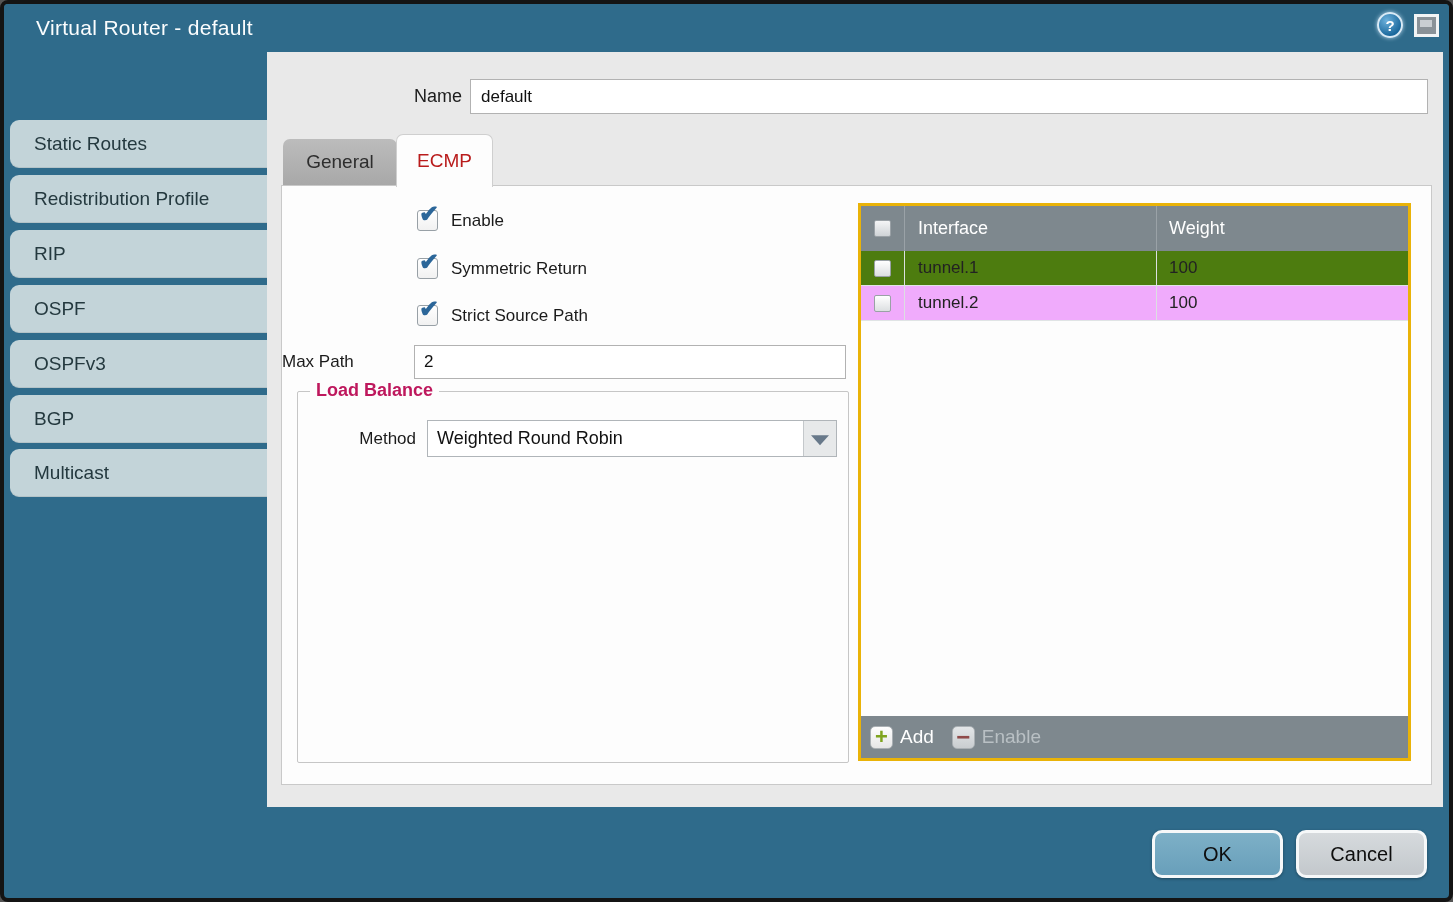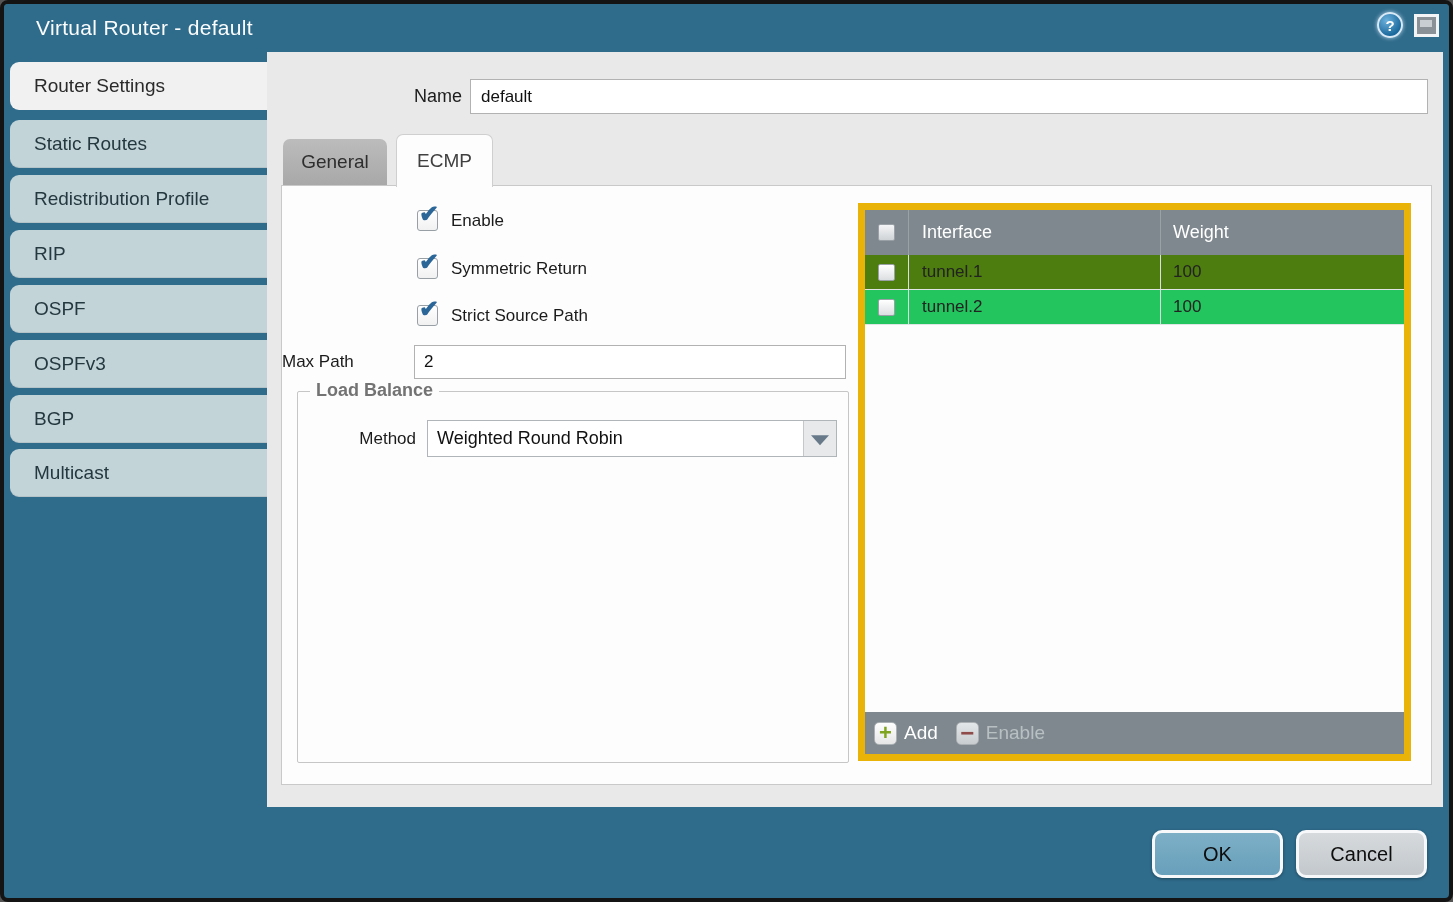--- a/index.html
+++ b/index.html
@@ -51,28 +51,28 @@
     border:1px solid #b2b2b2; background:#fff; font-size:17px; padding:0 10px;
     font-family:"Liberation Sans", sans-serif; color:#111;
   }
 
   
   .doc-tab {
     position:absolute; display:flex; align-items:center; justify-content:center;
     font-size:19px; cursor:pointer;
   }
   .doc-tab.general {
-    left:279px; top:135px; width:104px; height:46px;
+    left:279px; top:135px; width:114px; height:46px;
     background:linear-gradient(#bcbcbc,#a8a8a8);
     border-radius:7px 7px 0 0; color:#2e2e2e; z-index:2;
   }
   .doc-tab.ecmp {
     left:392px; top:130px; width:97px; height:53px;
     background:#fdfdfd; border:1px solid #cfcfcf; border-bottom:none;
-    border-radius:7px 7px 0 0; color:#404040; z-index:4;
+    border-radius:7px 7px 0 0; color:#b91c1c; z-index:4;
   }
 
   
   .panel {
     position:absolute; left:277px; top:181px; width:1151px; height:600px;
     background:#fdfdfd; border:1px solid #c9c9c9; z-index:3;
   }
 
   
   .cb-row { position:absolute; left:135px; display:flex; align-items:center; gap:13px; }
@@ -93,46 +93,46 @@
     font-family:"Liberation Sans", sans-serif; color:#111;
   }
 
   
   .lb-fieldset {
     position:absolute; left:15px; top:205px; width:552px; height:372px;
     border:1px solid #c6c6c6; border-radius:2px;
   }
   .lb-legend {
     position:absolute; left:12px; top:-12px; background:#fdfdfd; padding:0 6px;
-    font-size:18px; font-weight:bold; color:#737373;
+    font-size:18px; font-weight:bold; color:#be185d;
   }
   .method-row { position:absolute; left:0; top:28px; right:11px; display:flex; align-items:center; }
   .method-label { flex:0 0 118px; text-align:right; margin-right:11px; font-size:17px; color:#1b1b1b; }
   .select { position:relative; flex:1; height:37px; background:#fff; border:1px solid #b0b5b9; cursor:pointer; }
   .select-text { line-height:35px; padding:0 40px 0 9px; font-size:18px; color:#111; overflow:hidden; white-space:nowrap; }
   .select-btn { position:absolute; right:0; top:0; width:33px; height:100%; background:#e7e9ea; border-left:1px solid #c4c8cb; }
   .select-btn::after {
     content:""; position:absolute; left:50%; top:50%; transform:translate(-50%,-38%);
     border:9px solid transparent; border-top:10px solid #68798a; border-bottom:0;
   }
 
   
   .ecmp-table {
     position:absolute; left:576px; top:17px; width:553px; height:558px;
-    border:7px solid #eab308; display:flex; flex-direction:column; background:#fdfdfd;
+    border:3px solid #eab308; display:flex; flex-direction:column; background:#fdfdfd;
   }
   .t-header { display:flex; height:45px; background:#7e888e; align-items:stretch; flex:0 0 45px; }
   .t-cell-check { flex:0 0 44px; display:flex; align-items:center; justify-content:center; border-right:1px solid #969ea4; }
   .t-header .t-cell-check { border-right:1px solid #9aa2a7; }
   .t-col-if { flex:0 0 252px; display:flex; align-items:center; padding-left:13px; border-right:1px solid #9aa2a7; }
   .t-col-w  { flex:1; display:flex; align-items:center; padding-left:12px; }
   .t-header .hd-text { font-size:18px; color:#fff; }
   .t-row { display:flex; height:35px; flex:0 0 35px; border-bottom:1px solid #e0e4e5; }
   .t-row.odd  { background:#4d7c0f; }
-  .t-row.even { background:#22c55e; }
+  .t-row.even { background:#f0abfc; }
   .t-row .t-cell-check { border-right:1px solid #dcdfe1; }
   .t-row .t-col-if { border-right:1px solid #dcdfe1; font-size:17px; color:#222; }
   .t-row .t-col-w  { font-size:17px; color:#222; }
   .mini-cb {
     width:17px; height:17px; border:1px solid #9aa1a6; border-radius:2px;
     background:linear-gradient(#ffffff,#dcdfe1); cursor:pointer;
   }
   .t-header .mini-cb { background:linear-gradient(#f4f5f6,#cfd3d6); }
   .t-filler { flex:1; background:#fdfdfd; }
   .t-footer { flex:0 0 42px; background:#7e888e; display:flex; align-items:center; padding-left:9px; gap:7px; }
@@ -166,23 +166,20 @@
   <div class="titlebar">
     <div class="title-text">Virtual Router - default</div>
     <div class="help-icon">
       <span>?</span>
     </div>
     <div class="window-icon"></div>
   </div>
 
   <div class="content-bg"></div>
 
-  <div class="side-tab selected" style="top:58px">
-      <span>Router Settings</span>
-    </div>
   <div class="side-tab" style="top:116px">
       <span>Static Routes</span>
     </div>
   <div class="side-tab" style="top:171px">
       <span>Redistribution Profile</span>
     </div>
   <div class="side-tab" style="top:226px">
       <span>RIP</span>
     </div>
   <div class="side-tab" style="top:281px">

